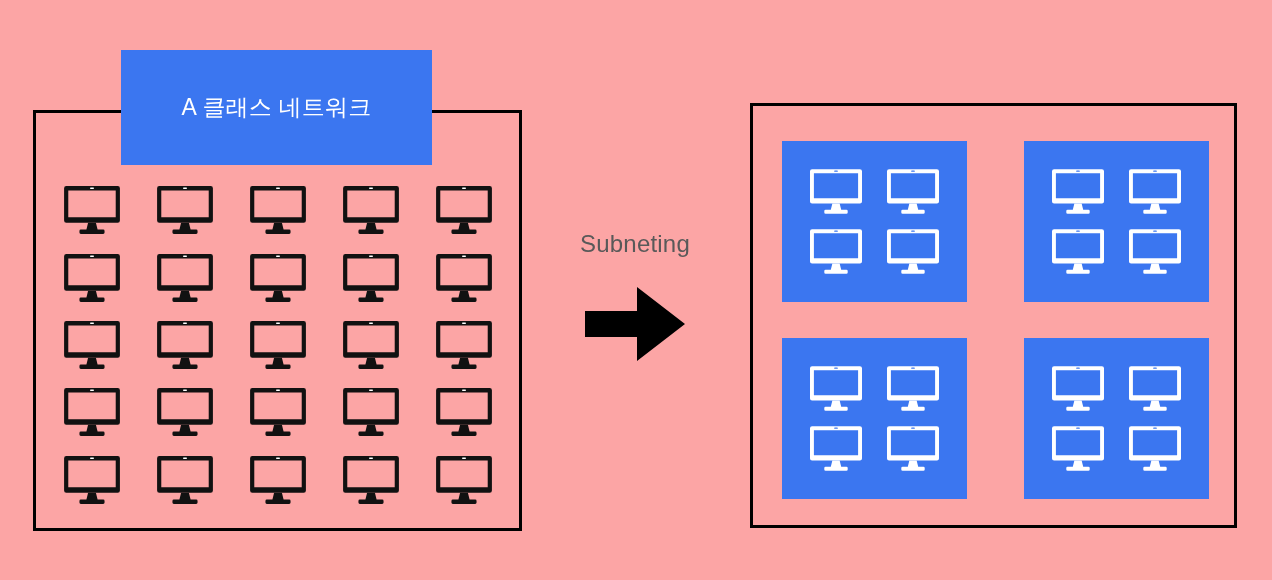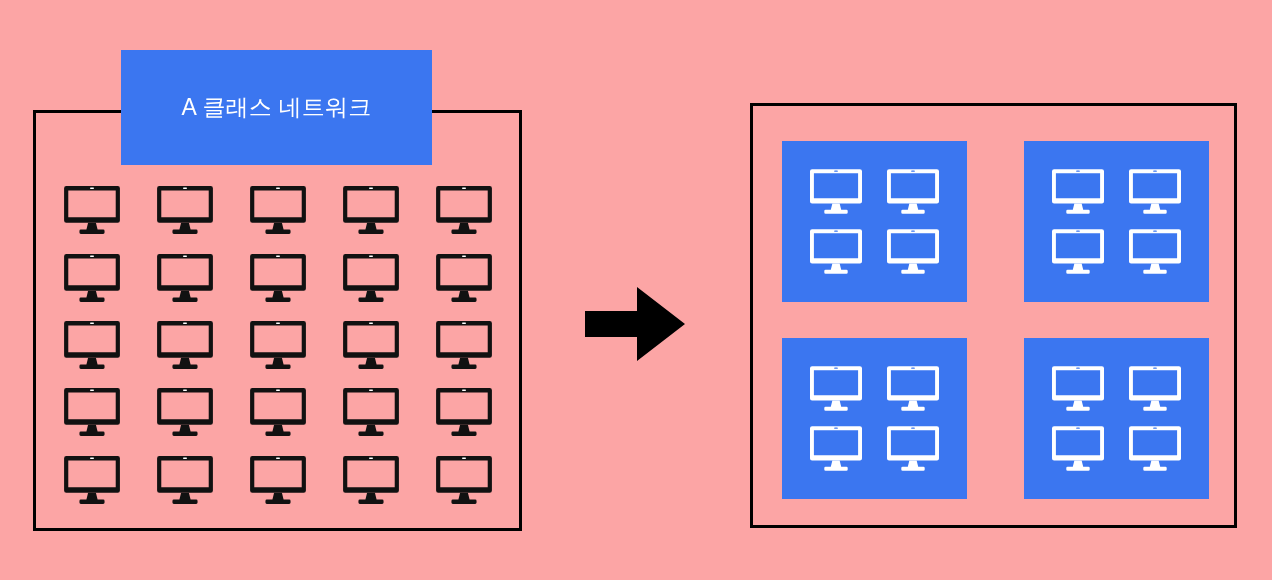--- a/index.html
+++ b/index.html
@@ -331,20 +331,21 @@
           <path fill="currentColor" d="M43 66 H57 L60 78 H40 ZM30 78 H70 A2.5 2.5 0 0 1 72.5 80.5 V83.5 A2.5 2.5 0 0 1 70 86 H30 A2.5 2.5 0 0 1 27.5 83.5 V80.5 A2.5 2.5 0 0 1 30 78 Z"></path>
         </svg>
       </div>
     </div>
 
   <div id="network-label">
     <span class="label-text">A 클래스 네트워크</span>
   </div>
 
   <div id="transform-group">
+    <div id="subneting-caption">Subneting</div>
     <div id="arrow-right">
       <svg class="arrow-icon" viewBox="0 0 100 74" width="100" height="74" xmlns="http://www.w3.org/2000/svg" aria-hidden="true">
         <path fill="currentColor" d="M0 24 L52 24 L52 0 L100 37 L52 74 L52 50 L0 50 Z"></path>
       </svg>
     </div>
   </div>
 
   <div class="network-box" id="subnetted-box"></div>
 
   <div id="subnet-area">

